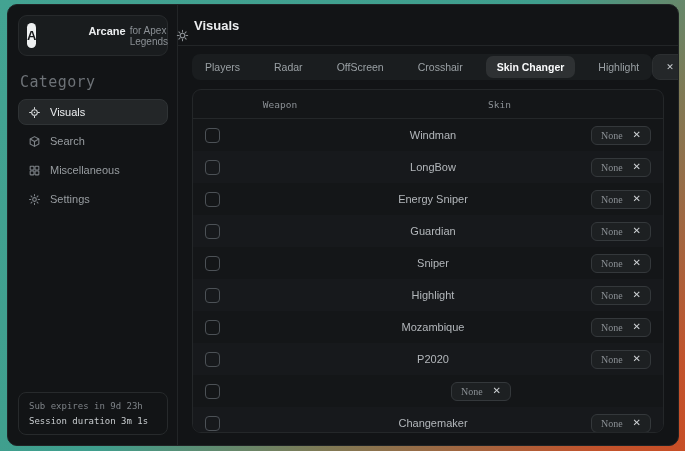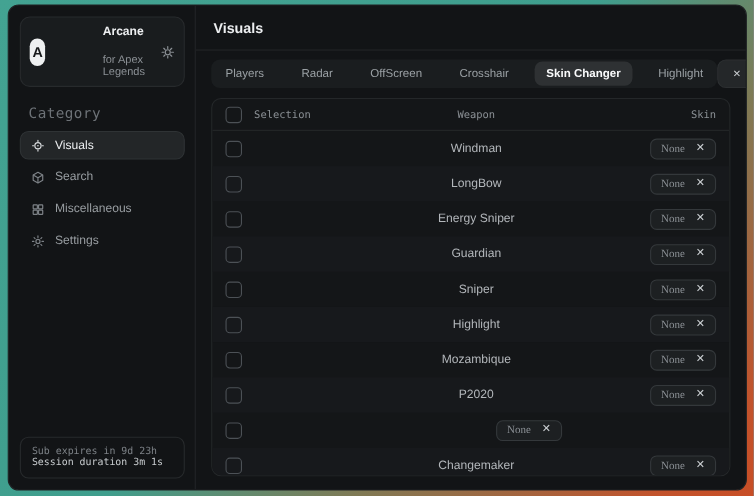--- a/index.html
+++ b/index.html
@@ -14,37 +14,37 @@
     display:flex; overflow:hidden; }
 
   
   .sidebar { width:170px; flex:0 0 170px; border-right:1px solid #222527;
     display:flex; flex-direction:column; padding:10px 9px 10px 10px; }
 
   .brand-card { background:#191c1e; border:1px solid #272a2c; border-radius:9px;
     padding:7px 8px; display:flex; align-items:center; gap:8px; }
   .logo { width:25px; height:25px; background:#eef0f1; color:#16181a; border-radius:7px;
     display:flex; align-items:center; justify-content:center; font-weight:bold; font-size:13px; }
-  .brand-text { display:flex; flex-direction:column; gap:14px;margin-left:44px; }
+  .brand-text { display:flex; gap:4px;margin-left:44px; }
   .brand-title { font-size:11px; font-weight:bold; color:#eceef0; }
   .brand-sub { font-size:10px; color:#8b9095; }
   .brand-gear { margin-left:auto; color:#8b9095; display:flex; cursor:pointer; }
 
-  .category-label { margin:17px 8px 8px; font-family:"DejaVu Sans Mono", monospace;
-    font-size:13px; color:#6d7277; letter-spacing:.4px; }
+  .category-label { margin:17px 2px 8px; font-family:"DejaVu Sans Mono", monospace;
+    font-size:15px; color:#6d7277; letter-spacing:.4px; }
 
   .nav { display:flex; flex-direction:column; gap:3px; }
   .nav-item { height:26px; display:flex; align-items:center; gap:9px; padding:0 9px;
     border:1px solid transparent; border-radius:8px; color:#989da1; font-size:11px; cursor:pointer; }
   .nav-item .nicon { display:flex; color:#7d8287; }
   .nav-item.active { background:#232628; border-color:#2f3335; color:#eceef0; }
   .nav-item.active .nicon { color:#d6d9db; }
 
   .footer-card { margin-top:auto; border:1px solid #272a2c; border-radius:8px;
-    padding:8px 10px; display:flex; flex-direction:column; 
+    padding:8px 10px; display:flex; flex-direction:column; gap:5px;
     font-family:"DejaVu Sans Mono", monospace; }
   .footer-line1 { font-size:9px; color:#7d8287; }
   .footer-line2 { font-size:9px; color:#c9cdd0; }
 
   
   .main { flex:1; display:flex; flex-direction:column; min-width:0; }
   .main-header { height:41px; flex:0 0 41px; display:flex; align-items:center;
     padding:0 16px; border-bottom:1px solid #222527; }
   .page-title { font-size:13px; font-weight:bold; color:#eceef0; }
 
@@ -165,24 +165,20 @@
             <div class="tab">Highlight</div>
           </div>
         <button class="search-btn">
           <span class="sicon">✕</span>
           <span>Changer</span>
         </button>
       </div>
 
       <div class="table">
         <div class="trow thead">
-          <div class="sel-cell">
-            <div class="checkbox"></div>
-            <span>Selection</span>
-          </div>
           <div class="col-center">Weapon</div>
           <div class="col-right">Skin</div>
         </div>
         <div id="rows">
             <div class="trow row">
               <div class="sel-cell">
                 <div class="checkbox"></div>
               </div>
               <div class="weapon-name">Windman</div>
               <div class="badge-wrap">

